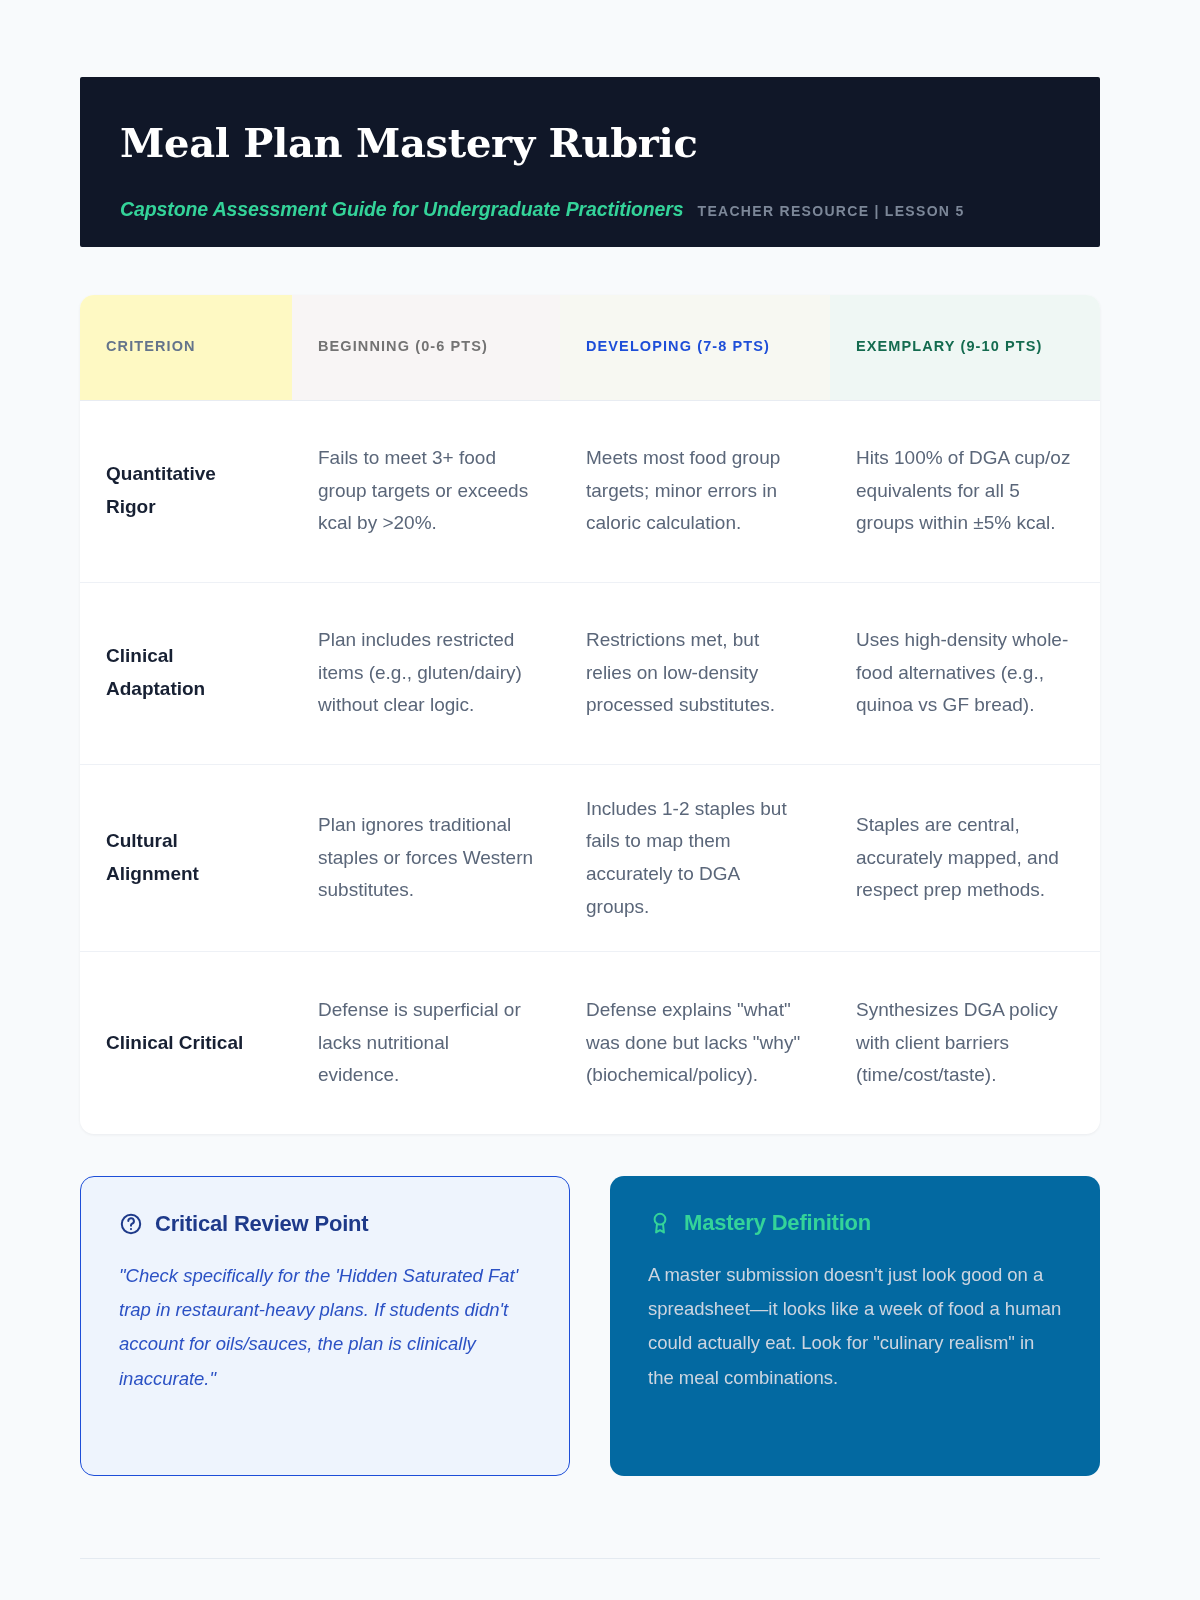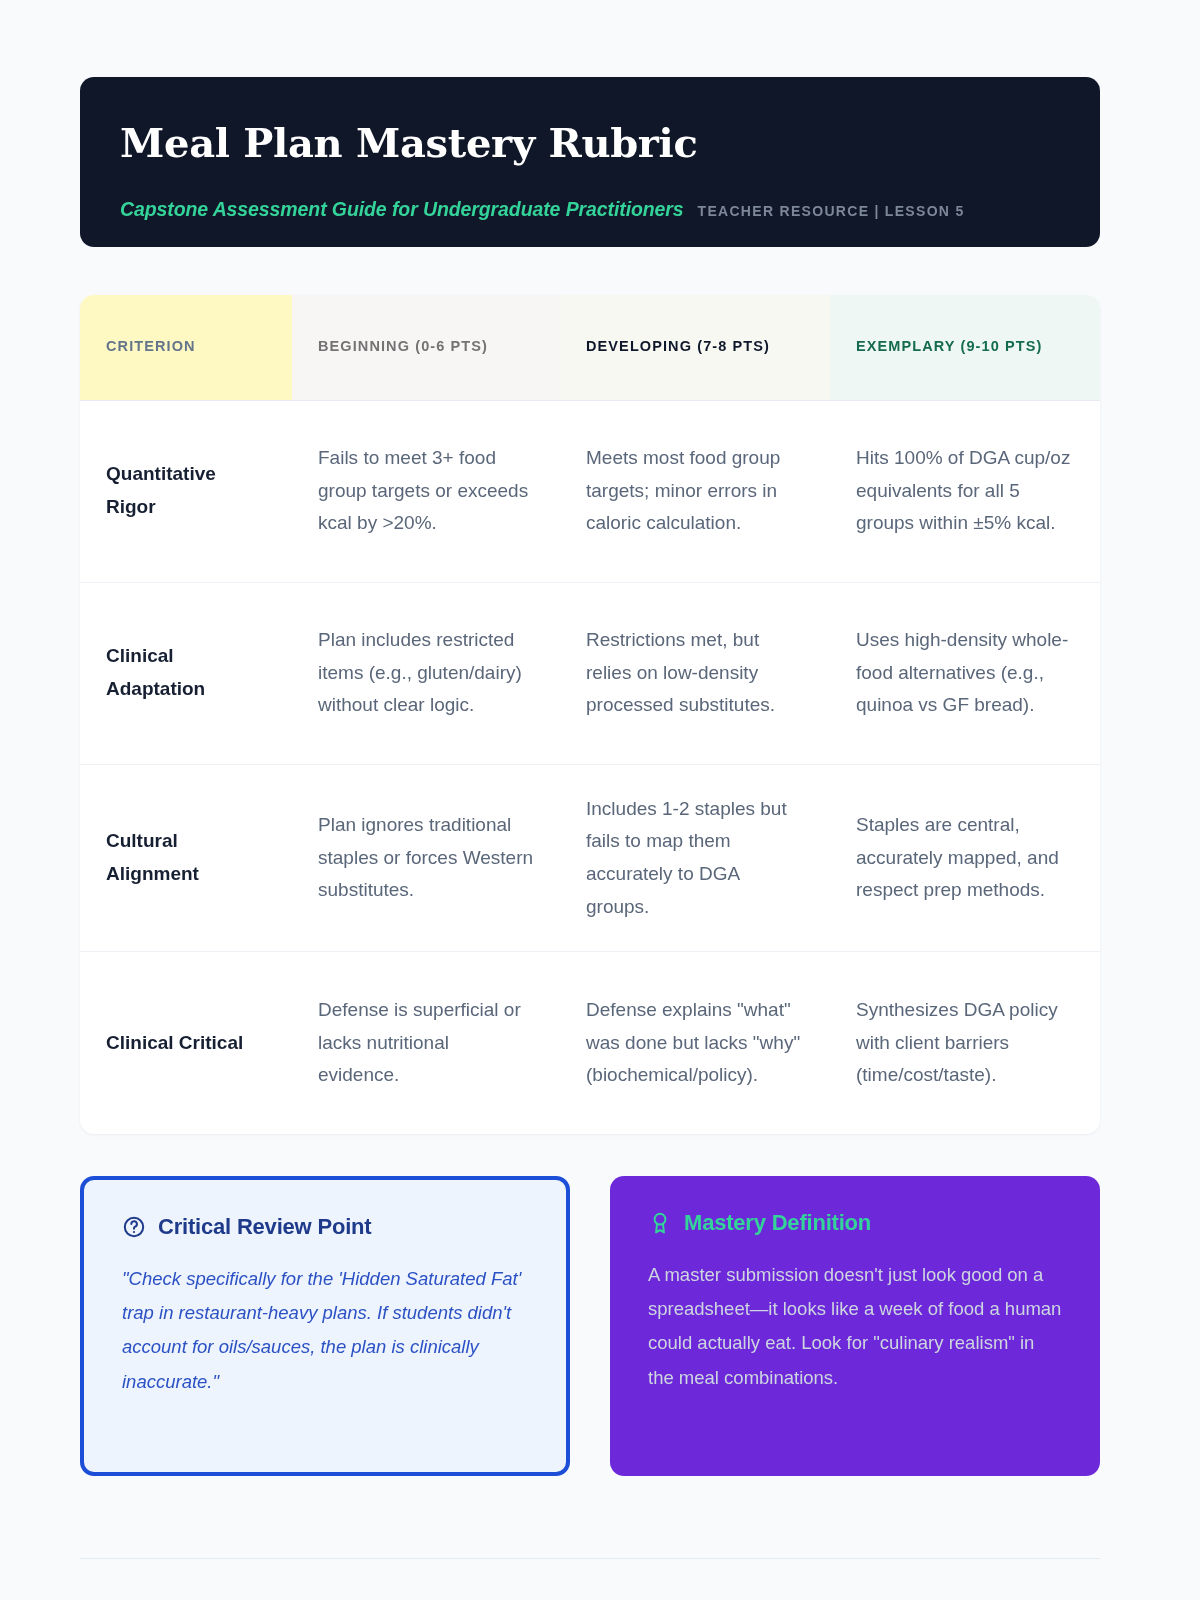--- a/index.html
+++ b/index.html
@@ -22,21 +22,21 @@
 
   
   .header-banner {
     position: absolute;
     left: 80px;
     top: 77px;
     width: 1020px;
     height: 170px;
     background: #111827;
     background: #101728;
-    border-radius: 14px;
+    border-radius: 2px;
     padding: 44px 40px 0 40px;
   }
   .header-title {
     font-family: "DejaVu Serif", "Liberation Serif", serif;
     font-size: 40px;
     font-weight: 700;
     color: #ffffff;
     letter-spacing: -0.3px;
     line-height: 1.1;
   }
@@ -88,21 +88,21 @@
     vertical-align: middle;
     text-align: left;
     font-size: 14.5px;
     font-weight: 700;
     letter-spacing: 1.1px;
     padding: 14px 26px;
     line-height: 1.35;
   }
   th.h-criterion  { background: #fef9c3; color: #64748b; }
   th.h-beginning  { background: #f8f5f5; color: #737373; }
-  th.h-developing { background: #f7f8f2; color: #0f172a; }
+  th.h-developing { background: #f7f8f2; color: #1d4ed8; }
   th.h-exemplary  { background: #eff7f4; color: #146b4f; }
 
   table.rubric tbody tr { border-top: 1px solid #eef1f6; }
   table.rubric tbody tr:first-child { border-top: 1px solid #e8ecf2; }
 
   table.rubric tbody td {
     vertical-align: middle;
     padding: 28px 26px;
     font-size: 19px;
     line-height: 1.72;
@@ -126,24 +126,24 @@
     gap: 40px;
   }
   .callout {
     width: 490px;
     border-radius: 14px;
     padding: 34px 38px 38px 38px;
     min-height: 300px;
   }
   .callout-review {
     background: #eef4fd;
-    border: 4px solid #1d4ed8;
+    border: 1px solid #1d4ed8;
   }
   .callout-mastery {
-    background: #6d28d9;
+    background: #0369a1;
   }
   .callout-head {
     display: flex;
     align-items: center;
     gap: 12px;
     margin-bottom: 22px;
   }
   .callout-head .icon {
     width: 24px;
     height: 24px;

